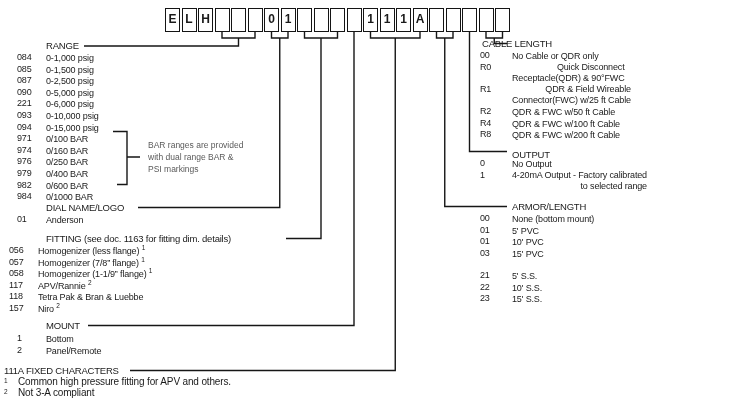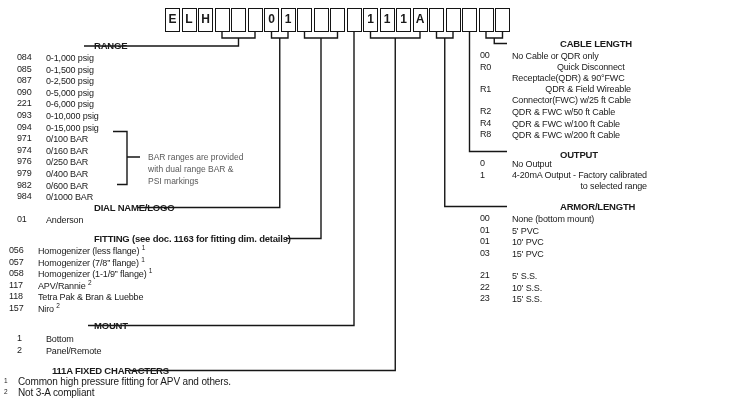--- a/index.html
+++ b/index.html
@@ -11,22 +11,22 @@
   .code-strip { position:absolute; left:165px; top:8px; display:flex; gap:1.5px; }
   .code-box {
     box-sizing:border-box; width:15px; height:24px; border:1.8px solid #141414;
     background:#fff; font-weight:bold; font-size:12px; line-height:20px; text-align:center;
   }
   
   svg.lines { position:absolute; left:0; top:0; }
   svg.lines path { stroke:#161616; stroke-width:1.4; fill:none; }
   
   .sec-title {
-    position:absolute; font-weight:bold; font-size:9.5px; line-height:11px;
-    letter-spacing:-0.2px; white-space:nowrap;margin-left:48px;
+    position:absolute; font-weight:normal; font-size:9.5px; line-height:11px;
+    letter-spacing:-0.2px; white-space:nowrap;
   }
   .list { position:absolute; }
   .li-row { display:flex; min-height:10.6px; line-height:10.6px; font-size:9px; letter-spacing:-0.15px; }
   .li-code { width:29px; flex:none; }
   .list.right .li-code { width:32px; }
   .li-label { white-space:pre-line;text-align:right; }
   sup { font-size:6.5px; line-height:1; vertical-align:super; }
   .fn-row { line-height:10.6px; }
   .fn-marker { width:14px; flex:none; padding-top:1px; }
   .fn-text { font-size:10px;text-align:right; }
@@ -158,21 +158,21 @@
       <div class="li-row">
         <span class="li-code">982</span>
         <span class="li-label"><span>0/600 BAR</span><sup></sup></span>
       </div>
 
       <div class="li-row">
         <span class="li-code">984</span>
         <span class="li-label"><span>0/1000 BAR</span><sup></sup></span>
       </div>
     </div>
-  <div class="bar-note" style="left:148px; top:139px;margin-top:12px;">BAR ranges are provided
+  <div class="bar-note" style="left:148px; top:139px;">BAR ranges are provided
 with dual range BAR &amp;
 PSI markings</div>
 
   <div class="sec-title" style="left:46px; top:202px;">DIAL NAME/LOGO</div>
   <div class="list" style="left:17px; top:214px;">
 
       <div class="li-row">
         <span class="li-code">01</span>
         <span class="li-label"><span>Anderson</span><sup></sup></span>
       </div>
@@ -233,21 +233,21 @@
         <sup class="fn-marker">1</sup>
         <span class="fn-text">Common high pressure fitting for APV and others.</span>
       </div>
 
       <div class="li-row fn-row">
         <sup class="fn-marker">2</sup>
         <span class="fn-text">Not 3-A compliant</span>
       </div>
     </div>
 
-  <div class="sec-title" style="left:512px; top:38px;">CABLE LENGTH</div>
+  <div class="sec-title" style="left:482px; top:38px;">CABLE LENGTH</div>
   <div class="list right" style="left:480px; top:50px;">
 
       <div class="li-row">
         <span class="li-code">00</span>
         <span class="li-label"><span>No Cable or QDR only</span><sup></sup></span>
       </div>
 
       <div class="li-row">
         <span class="li-code">R0</span>
         <span class="li-label"><span>Quick Disconnect

